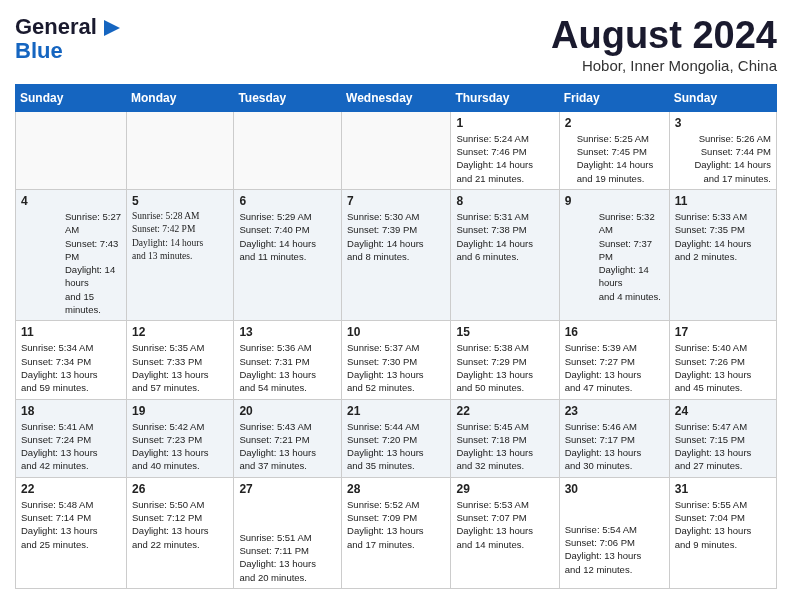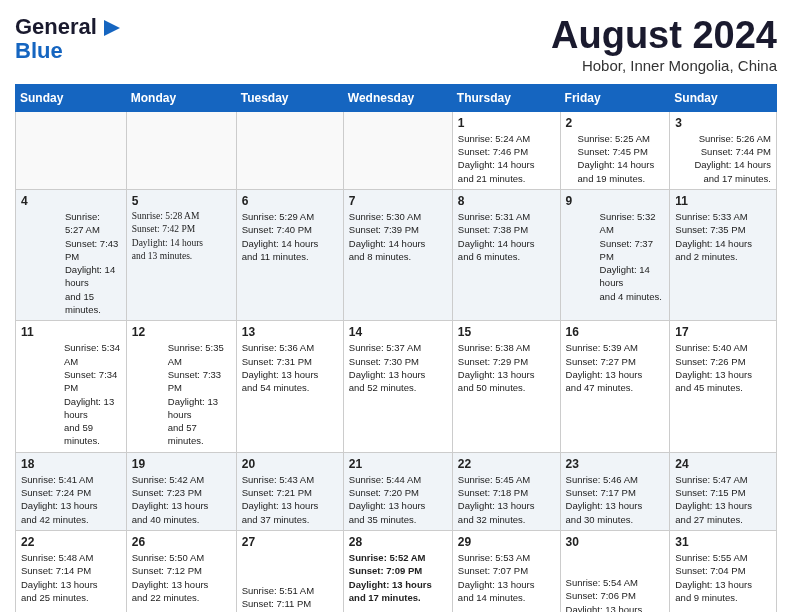--- a/index.html
+++ b/index.html
@@ -192,41 +192,41 @@
           <span class="day-num">11</span>
           <div class="day-info" style="white-space: pre-line;">Sunrise: 5:33 AM
 Sunset: 7:35 PM
 Daylight: 14 hours
 and 2 minutes.</div>
         </td>
       </tr>
       <tr>
         <td>
           <span class="day-num">11</span>
-          <div class="day-info" style="white-space: pre-line; margin-left: 43px;">Sunrise: 5:34 AM
+          <div class="day-info" style="white-space: pre-line;">Sunrise: 5:34 AM
 Sunset: 7:34 PM
 Daylight: 13 hours
 and 59 minutes.</div>
         </td>
         <td>
           <span class="day-num">12</span>
-          <div class="day-info" style="white-space: pre-line; margin-left: 36px;">Sunrise: 5:35 AM
+          <div class="day-info" style="white-space: pre-line;">Sunrise: 5:35 AM
 Sunset: 7:33 PM
 Daylight: 13 hours
 and 57 minutes.</div>
         </td>
         <td>
           <span class="day-num">13</span>
           <div class="day-info" style="white-space: pre-line;">Sunrise: 5:36 AM
 Sunset: 7:31 PM
 Daylight: 13 hours
 and 54 minutes.</div>
         </td>
         <td>
-          <span class="day-num">14</span>
+          <span class="day-num">10</span>
           <div class="day-info" style="white-space: pre-line;">Sunrise: 5:37 AM
 Sunset: 7:30 PM
 Daylight: 13 hours
 and 52 minutes.</div>
         </td>
         <td>
           <span class="day-num">15</span>
           <div class="day-info" style="white-space: pre-line;">Sunrise: 5:38 AM
 Sunset: 7:29 PM
 Daylight: 13 hours
@@ -315,21 +315,21 @@
         </td>
         <td>
           <span class="day-num">27</span>
           <div class="day-info" style="white-space: pre-line; margin-top: 35px;">Sunrise: 5:51 AM
 Sunset: 7:11 PM
 Daylight: 13 hours
 and 20 minutes.</div>
         </td>
         <td>
           <span class="day-num">28</span>
-          <div class="day-info" style="white-space: pre-line; font-weight: bold;">Sunrise: 5:52 AM
+          <div class="day-info" style="white-space: pre-line;">Sunrise: 5:52 AM
 Sunset: 7:09 PM
 Daylight: 13 hours
 and 17 minutes.</div>
         </td>
         <td>
           <span class="day-num">29</span>
           <div class="day-info" style="white-space: pre-line;">Sunrise: 5:53 AM
 Sunset: 7:07 PM
 Daylight: 13 hours
 and 14 minutes.</div>

